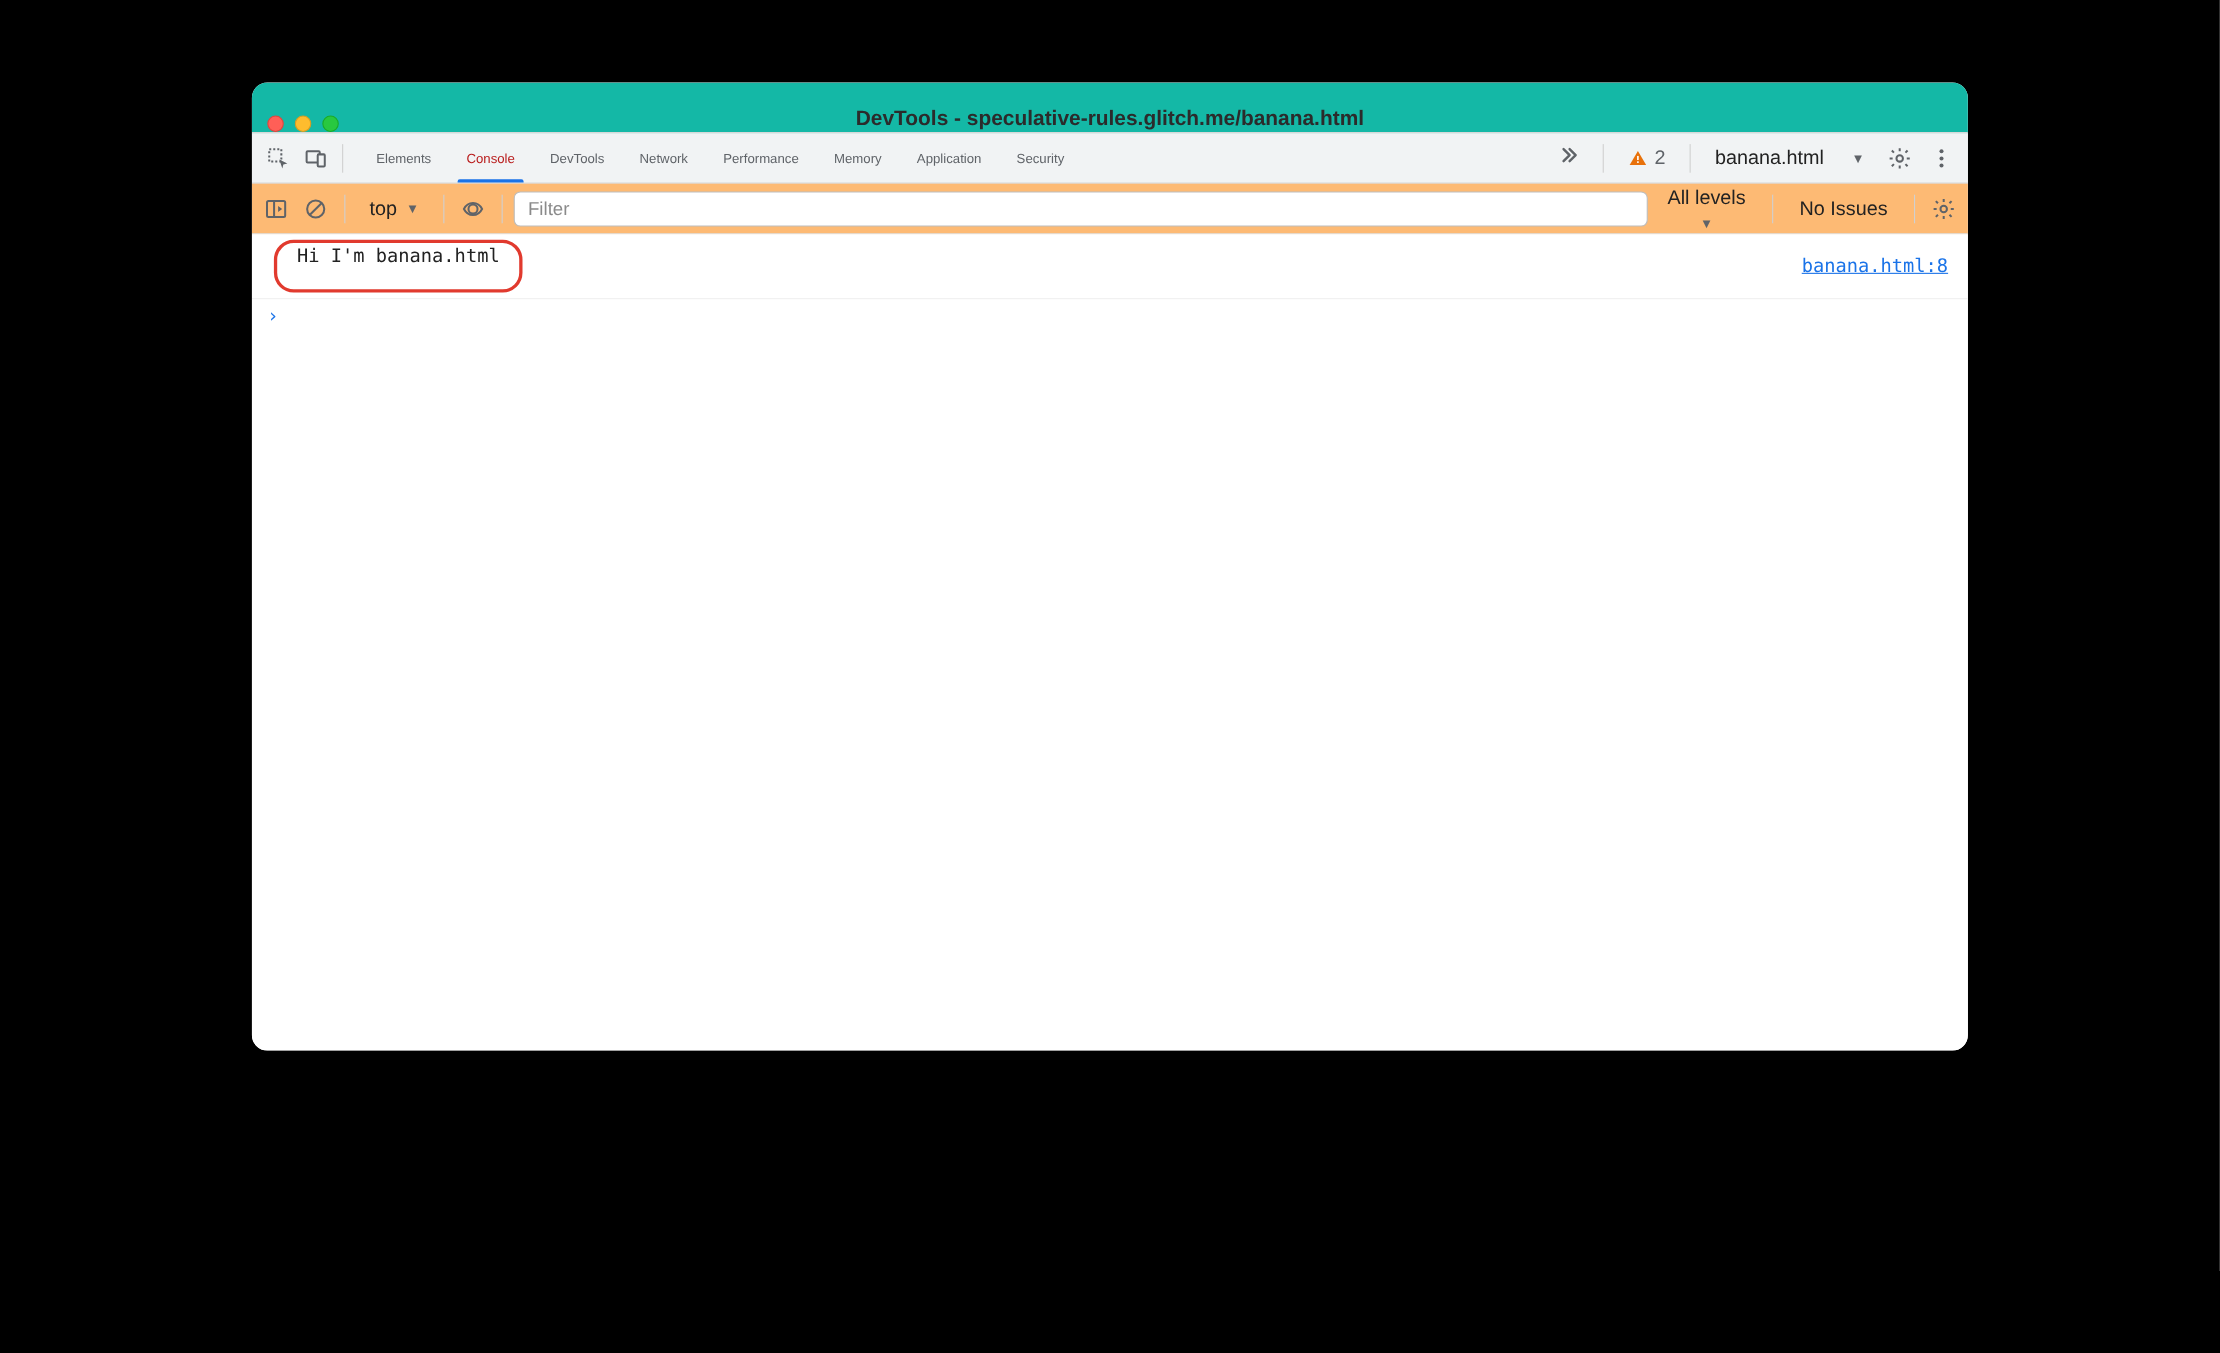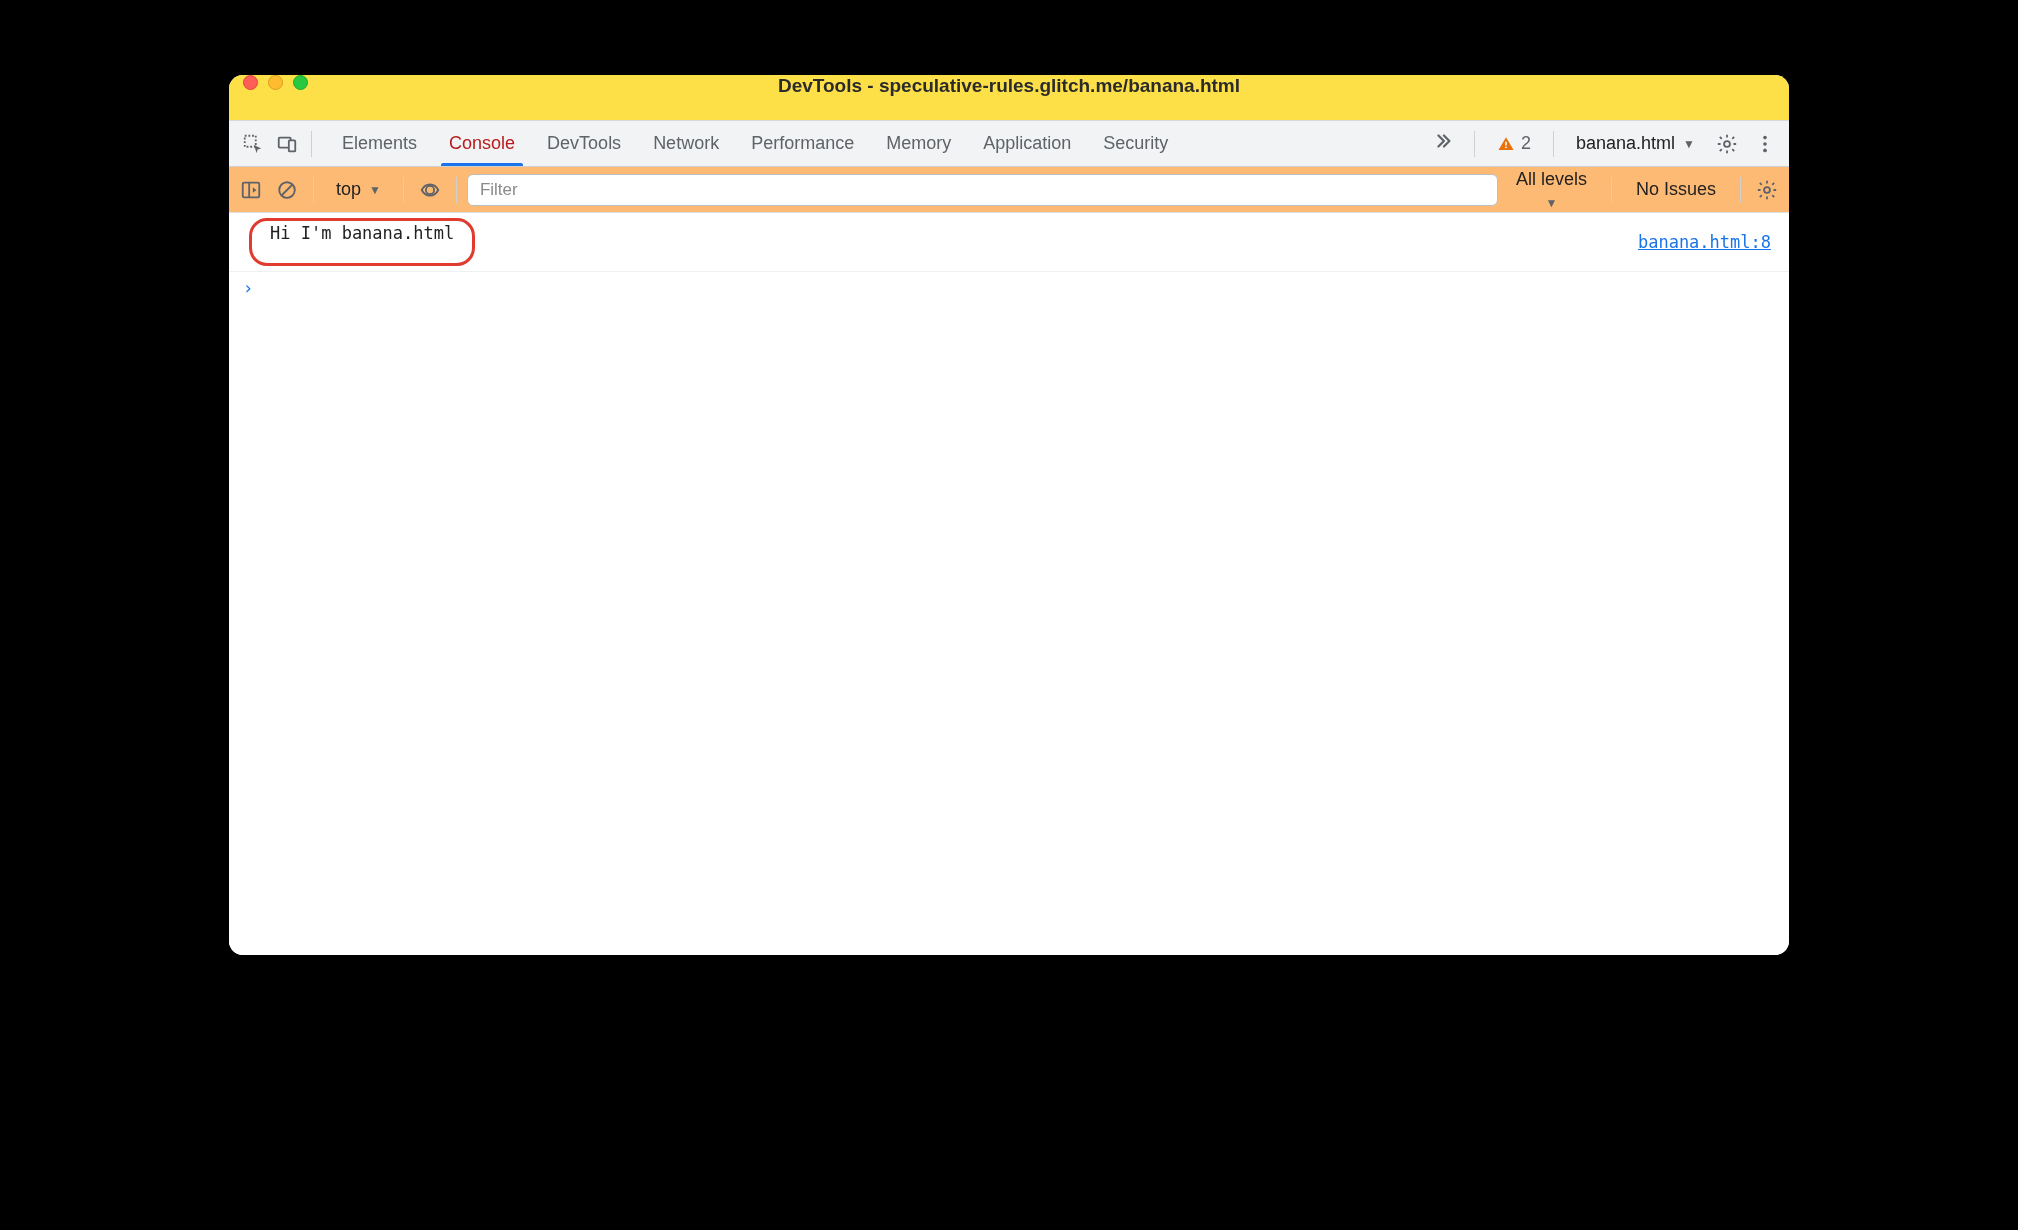--- a/index.html
+++ b/index.html
@@ -18,23 +18,23 @@
       height: 880px;
       background: #fff;
       border-radius: 14px;
       box-shadow: 0 30px 70px rgba(0,0,0,0.6);
       overflow: hidden;
       display: flex;
       flex-direction: column;
     }
     .titlebar {
       height: 46px;
-      background: #fde047;
+      background: #14b8a6;
       display: flex;
-      align-items: flex-start;
+      align-items: flex-end;
       padding: 0 14px;
       position: relative;
       border-bottom: 1px solid #d8d8d8;
     }
     .traffic { display: flex; gap: 10px; }
     .traffic span {
       width: 15px; height: 15px; border-radius: 50%;
       display: inline-block;
     }
     .tdot-red { background:#ff5f57; border:1px solid #e0443e; }
@@ -57,34 +57,34 @@
     .iconbtn {
       width: 32px; height: 32px;
       display:flex; align-items:center; justify-content:center;
       color:#5f6368; cursor:pointer; border-radius:4px;
     }
     .iconbtn svg { width:22px; height:22px; }
     .vsep { width:1px; height:26px; background:#d0d0d0; margin:0 6px; }
     .tabs { display:flex; align-items:stretch; height:100%; }
     .tab {
       padding: 0 16px; display:flex; align-items:center;
-      font-size:18px; color:#5f6368; cursor:pointer;
+      font-size:12px; color:#5f6368; cursor:pointer;
       position:relative;
     }
     .tab.active { color:#b91c1c; }
     .tab.active::after {
       content:""; position:absolute; left:8px; right:8px; bottom:0;
       height:3px; background:#1a73e8; border-radius:2px 2px 0 0;
     }
     .tabbar-right { margin-left:auto; display:flex; align-items:center; gap:6px; padding-right:4px; }
     .overflow-chevrons { font-size:18px; color:#5f6368; padding:0 8px; cursor:pointer; }
     .warnings { display:flex; align-items:center; gap:6px; padding:0 10px; cursor:pointer; color:#5f6368; font-size:18px; }
     .warnings svg { width:18px; height:18px; }
     .target-select {
-      display:flex; align-items:center; gap:8px; padding:0 10px;
+      display:flex; align-items:center; gap:25px; padding:0 10px;
       font-size:18px; color:#222; cursor:pointer;
     }
     .target-select .arrow { font-size:12px; color:#5f6368; }
     .gear svg, .kebab svg { width:22px; height:22px; color:#5f6368; }
 
     .console-toolbar {
       height: 46px; background:#fdba74; display:flex; align-items:center;
       border-bottom:1px solid #e0e0e0; padding: 0 6px; gap:4px;
     }
     .context-select {

